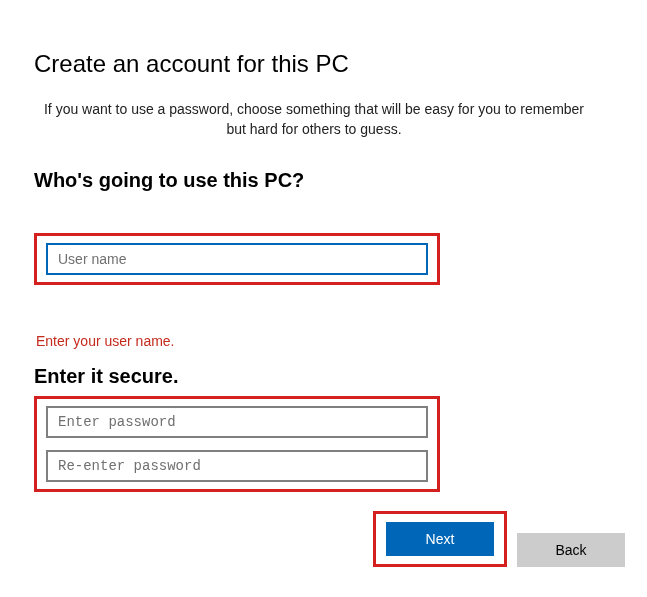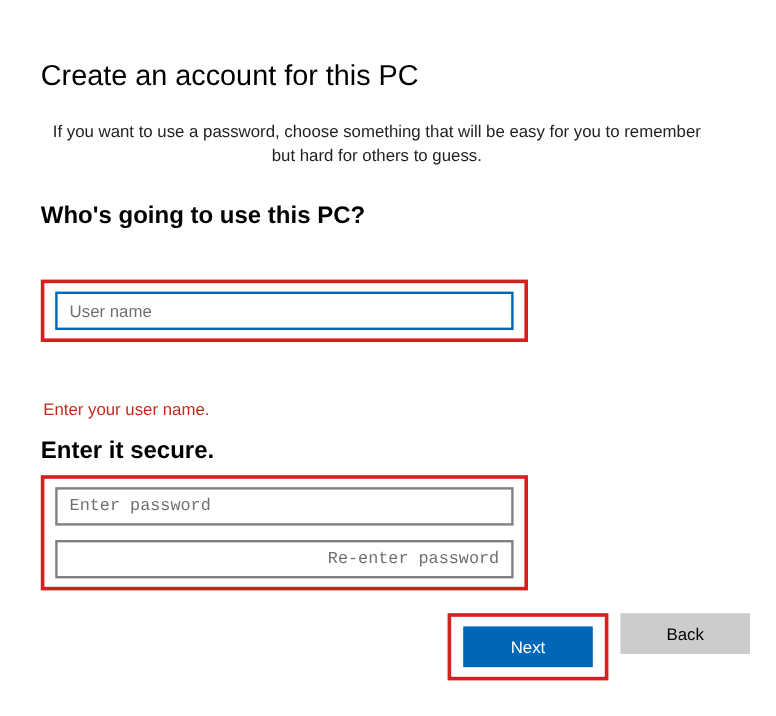--- a/index.html
+++ b/index.html
@@ -60,34 +60,34 @@
       border: 2px solid #0067b8;
       color: #666;
     }
     .input-username::placeholder { color: #707070; }
     .input-password {
       border: 2px solid #808080;
       color: #c2410c;
       font-family: Liberation Mono, monospace;
     }
     .input-password::placeholder { color: #707070; }
-    .input-password + .input-password { margin-top: 12px; text-align: right; }
+    .input-password + .input-password { margin-top: 12px; }
     .error-text {
       color: #c42b1c;
       font-size: 14px;
       margin-bottom: 16px;
       margin-left: 2px;
       margin-top: 48px;
     }
     .button-row {
       position: absolute;
       bottom: 30px;
       right: 22px;
       display: flex;
-      align-items: flex-start;
+      align-items: flex-end;
       gap: 10px;
     }
     .next-highlight {
       border: 3px solid #d4201f;
       padding: 8px 10px;
       display: inline-flex;
     }
     .btn-next {
       background: #0067b8;
       color: #fff;

